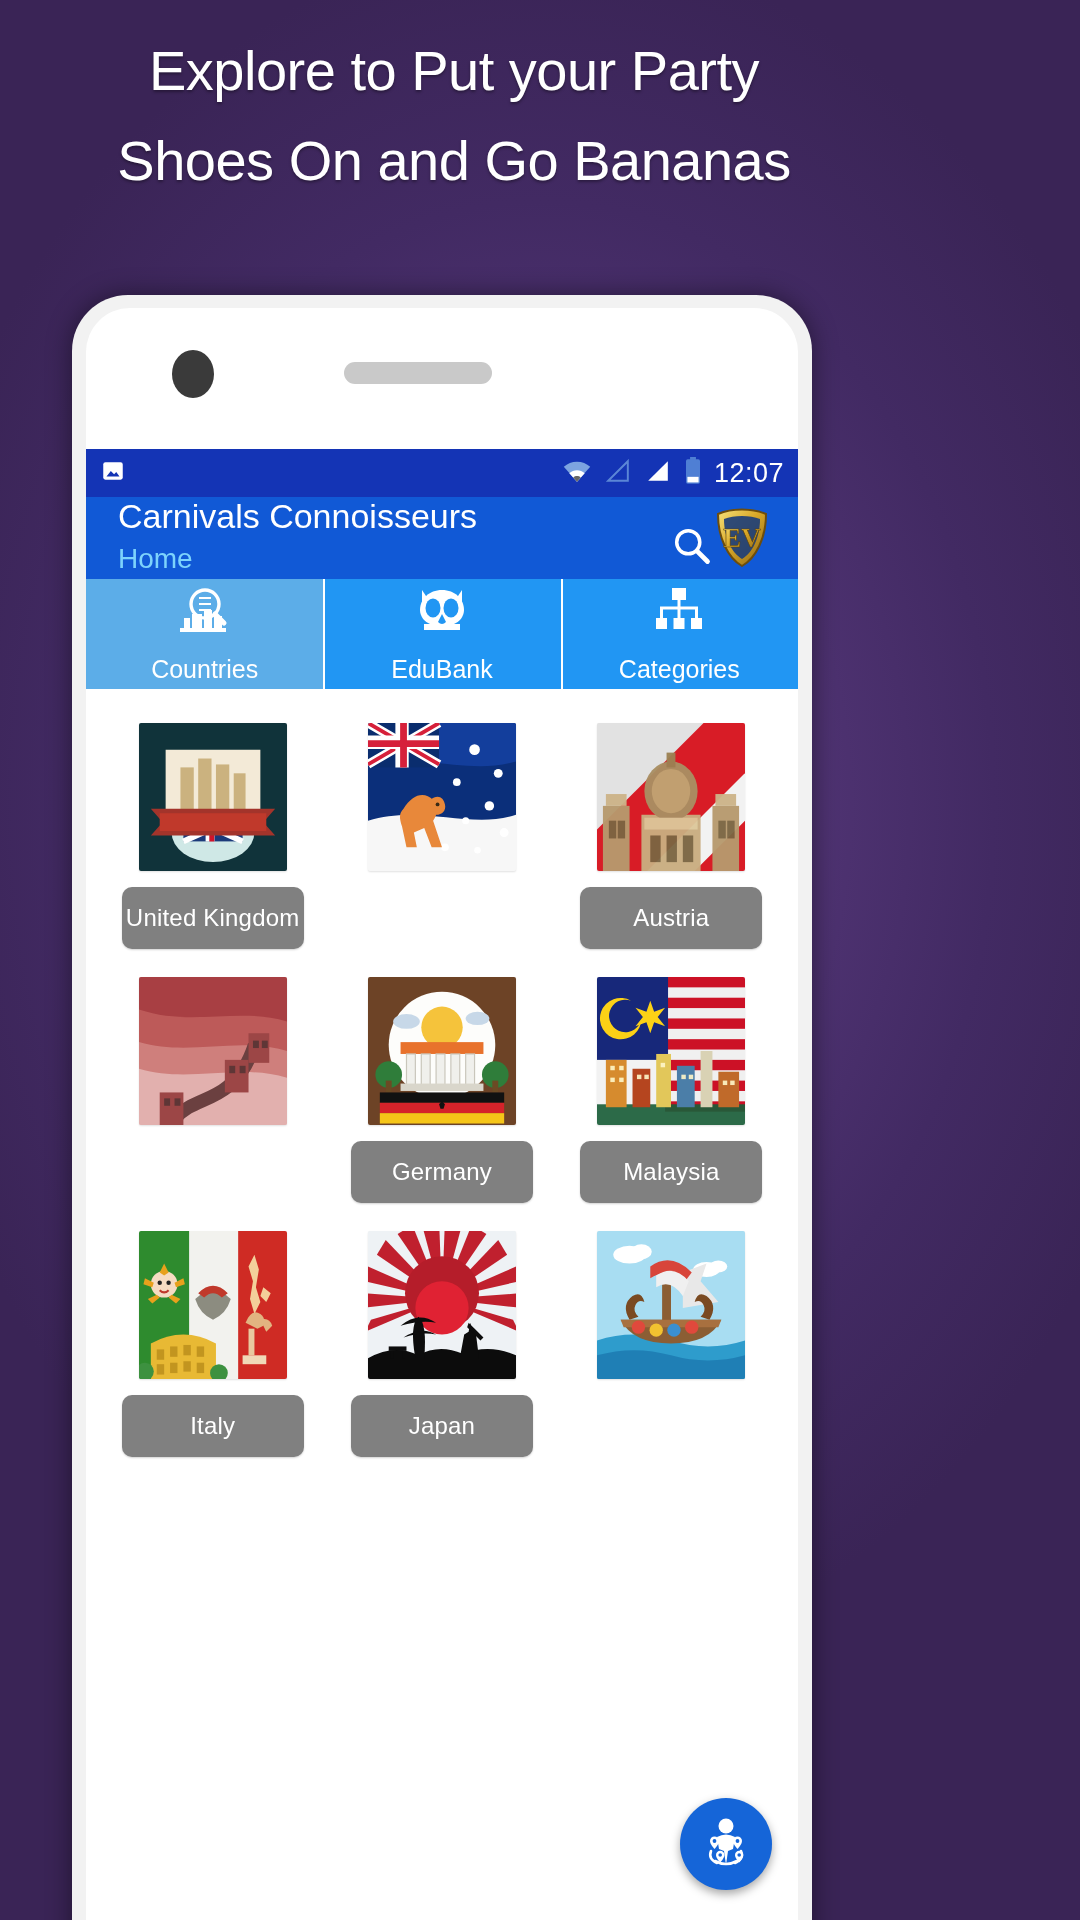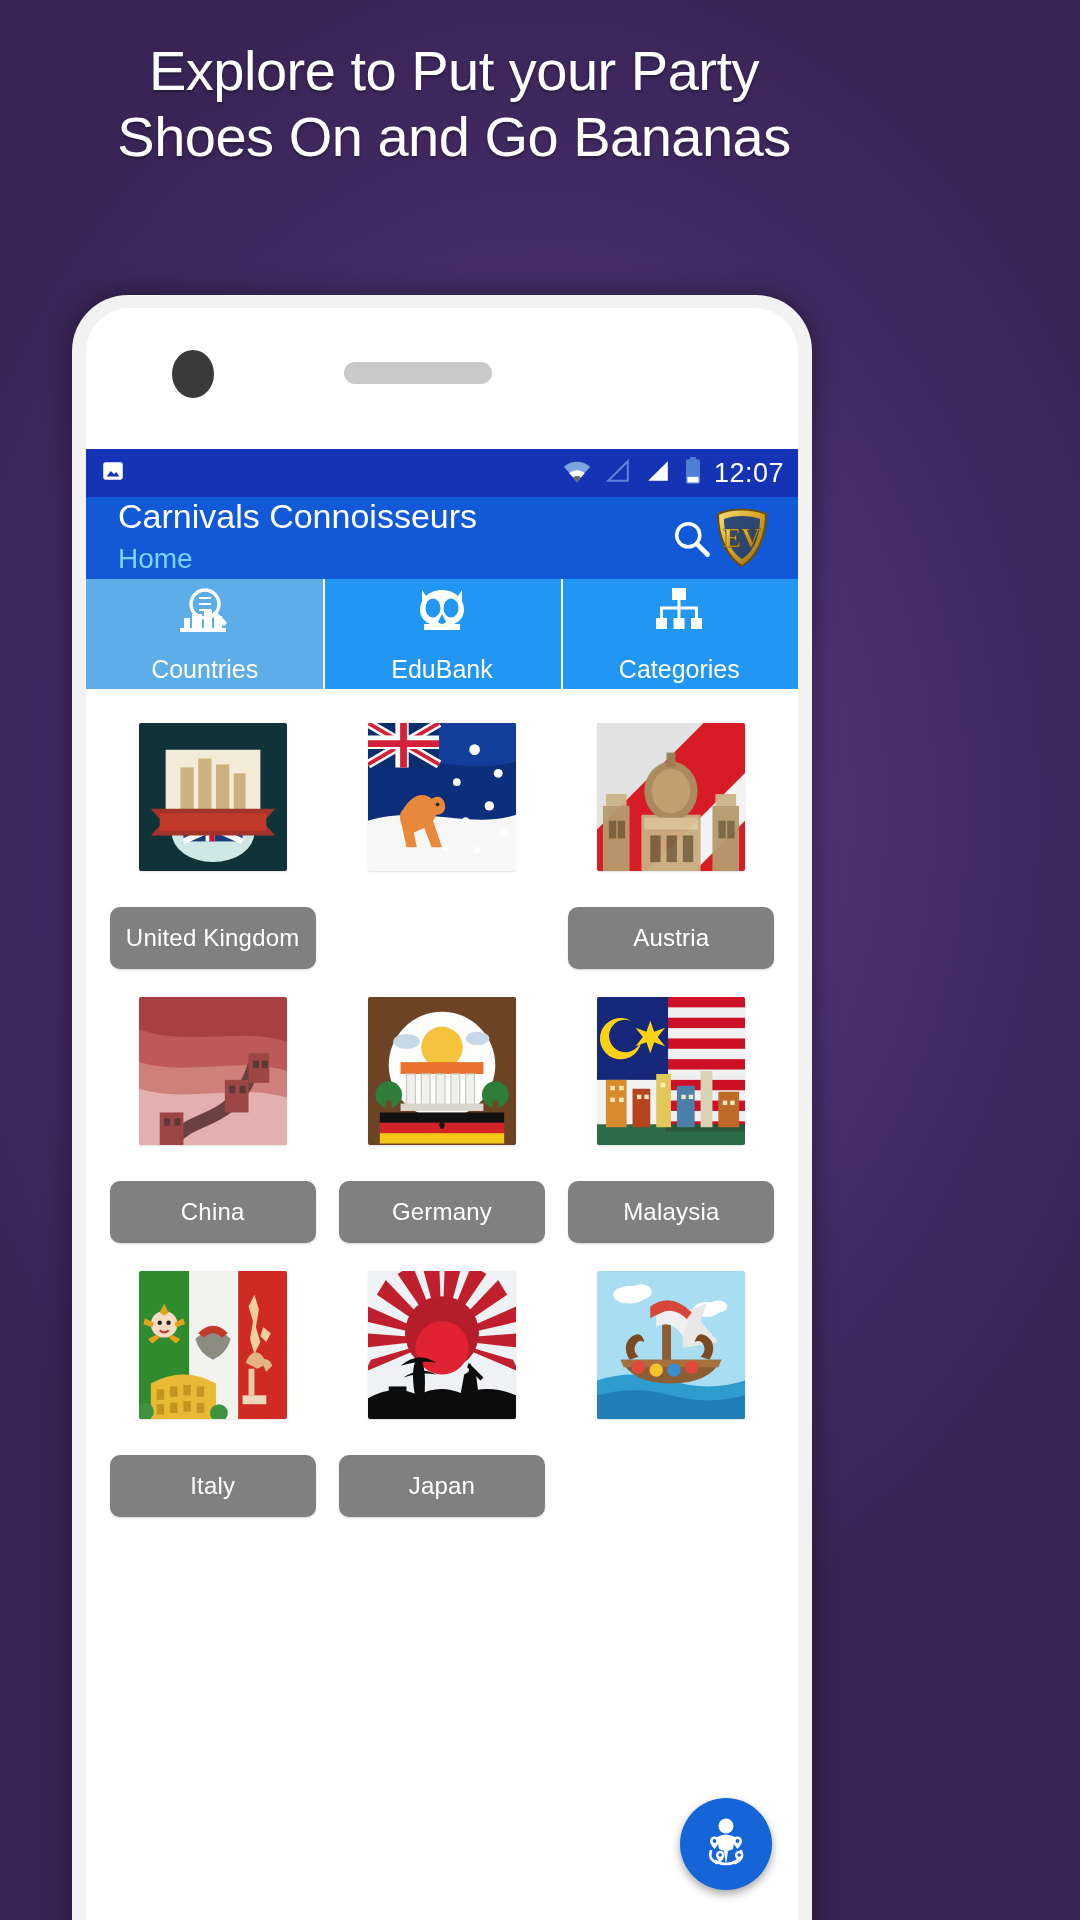--- a/index.html
+++ b/index.html
@@ -15,21 +15,21 @@
     background:radial-gradient(ellipse 60% 45% at 50% 42%, #5b3c86 0%, #523576 35%, #422a63 70%, #3a2456 100%);
   }
   
   .headline{
     position:absolute; top:38px; left:0; width:908px;
     text-align:center; color:#ffffff;
     font-size:56px; line-height:1.18; font-weight:400;
     letter-spacing:-0.5px;
     text-shadow:0 2px 3px rgba(0,0,0,.35);
   }
-  .headline .l2{ display:block; }
+  .headline .l2{ display:block;margin-top:24px; }
 
   
   .phone{
     position:absolute; left:72px; top:295px;
     width:740px; height:1660px;
     background:#f2f2f2;
     border-radius:56px 56px 0 0;
     box-shadow:0 0 26px rgba(0,0,0,.45);
   }
   .phone-inner{
@@ -71,21 +71,21 @@
 
   
   .appbar{
     height:82px; background:#1159d6;
     display:flex; align-items:center; padding:0 22px 0 32px;
     position:relative;
   }
   .appbar-titles{ display:flex; flex-direction:column; justify-content:center; }
   .app-title{ color:#fff; font-size:34px; line-height:1.1; }
   .app-sub{ color:#7dd3fc; font-size:28px; line-height:1.35; margin-top:4px;}
-  .appbar-actions{ margin-left:auto; display:flex; align-items:center; padding-right:6px;text-decoration:underline;}
+  .appbar-actions{ margin-left:auto; display:flex; align-items:flex-end; padding-right:6px;text-decoration:underline;}
   .search-btn{ width:46px; height:46px; display:flex; align-items:center; justify-content:center; }
   .brand-logo{ width:56px; height:60px; display:flex; align-items:center; justify-content:center; }
 
   
   .tabs{ display:flex; height:110px; background:#2196f3; }
   .tab{
     flex:1; display:flex; flex-direction:column;
     align-items:center; justify-content:center; gap:20px;
     background:#2196f3; position:relative;
   }
@@ -109,22 +109,22 @@
   }
   .thumb{
     width:148px; height:148px;
     margin-top:16px;
     border-radius:2px; overflow:hidden;
     position:relative; background:#eee;
     box-shadow:0 1px 2px rgba(0,0,0,.12);
   }
   .thumb svg{ display:block; width:148px; height:148px; }
   .label{
-    margin-top:36px;
-    width:206px; height:62px;
+    margin-top:16px;
+    width:182px; height:62px;
     background:#808080; color:#fff;
     border-radius:10px;
     display:flex; align-items:center; justify-content:center;
     font-size:24px; letter-spacing:.2px;
     box-shadow:0 1px 2px rgba(0,0,0,.18);
   }
 
   
   .fab{
     position:absolute; right:26px; bottom:58px;
@@ -373,21 +373,20 @@
               <g fill="#5e3636">
                 <rect x="17" y="82" width="4" height="5"></rect>
                   <rect x="24" y="82" width="4" height="5"></rect>
                 <rect x="61" y="60" width="4" height="5"></rect>
                   <rect x="68" y="60" width="4" height="5"></rect>
                 <rect x="77" y="43" width="4" height="5"></rect>
                   <rect x="83" y="43" width="4" height="5"></rect>
               </g>
             </svg>
           </div>
-          <div class="label">China</div>
         </div>
 
         <div class="cell">
           <div class="thumb">
             <svg viewBox="0 0 100 100">
               <rect width="100" height="100" fill="#6d4326"></rect>
               <circle cx="50" cy="46" r="36" fill="#fdfdfb"></circle>
               <circle cx="50" cy="34" r="14" fill="#f5c33b"></circle>
               <g fill="#c7d8e8">
                 <ellipse cx="26" cy="30" rx="9" ry="5"></ellipse>

